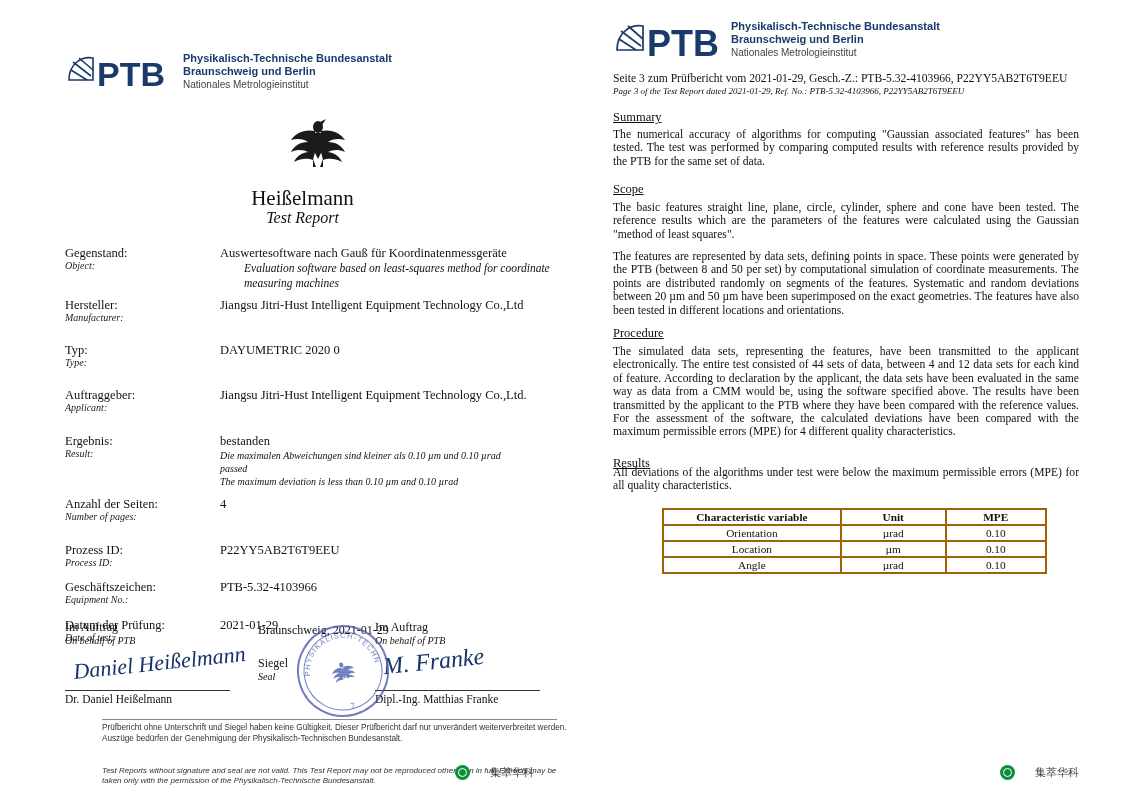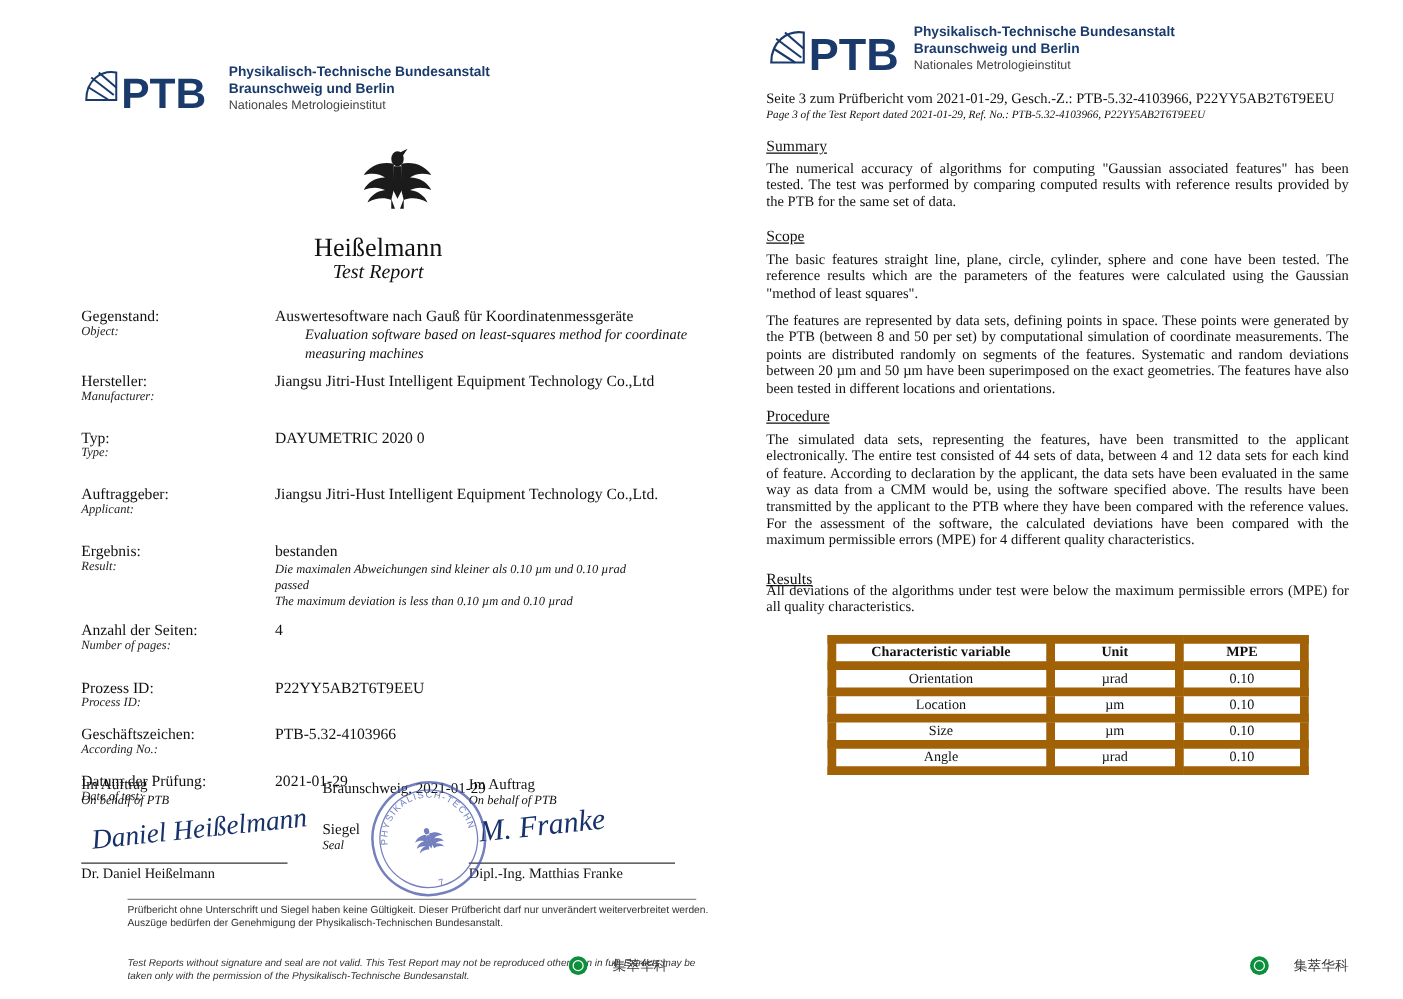--- a/index.html
+++ b/index.html
@@ -66,21 +66,21 @@
   .r-seite{position:absolute;left:13px;top:72px;width:480px;
     font-family:"Liberation Serif",serif;font-size:11.6px;}
   .r-seite .en{display:block;font-style:italic;font-size:9px;margin-top:1px;}
   .sec-h{position:absolute;left:13px;font-family:"Liberation Serif",serif;font-size:12.5px;
     text-decoration:underline;}
   .para{position:absolute;left:13px;width:466px;font-family:"Liberation Serif",serif;
     font-size:11.6px;line-height:13.4px;text-align:justify;color:#111;}
 
   table.mpe{position:absolute;left:62px;top:508px;width:385px;border-collapse:collapse;
     font-family:"Liberation Serif",serif;font-size:11.3px;}
-  table.mpe th, table.mpe td{border:7px solid #a16207;text-align:center;padding:1px 2px;}
+  table.mpe th, table.mpe td{border:2px solid #a16207;text-align:center;padding:1px 2px;}
   table.mpe th{font-weight:bold;}
   table.mpe td{font-weight:normal;}
 
   
   .wm{position:absolute;display:flex;align-items:flex-start;gap:20px;
       font-family:"Liberation Sans",sans-serif;font-size:11px;color:#3a3a3a;}
   .wm .wm-logo{width:15px;height:15px;border-radius:50%;background:#0b8f3a;position:relative;}
   .wm .wm-logo::after{content:"";position:absolute;left:3px;top:3px;width:9px;height:9px;
      border:1.6px solid #fff;border-radius:50%;box-sizing:border-box;}
   .wm1{left:455px;top:765px;}
@@ -190,21 +190,21 @@
       <div class="f-label">
         <span class="de">Prozess ID:</span>
         <span class="en">Process ID:</span>
       </div>
       <div class="f-value">P22YY5AB2T6T9EEU</div>
     </div>
 
     <div class="field" style="top:570px;">
       <div class="f-label">
         <span class="de">Geschäftszeichen:</span>
-        <span class="en">According No.:</span>
+        <span class="en">Equipment No.:</span>
       </div>
       <div class="f-value">PTB-5.32-4103966</div>
     </div>
 
     <div class="field" style="top:608px;">
       <div class="f-label">
         <span class="de">Datum der Prüfung:</span>
         <span class="en">Date of test:</span>
       </div>
       <div class="f-value">2021-01-29</div>
@@ -320,25 +320,20 @@
           <td>Orientation</td>
           <td>µrad</td>
           <td>0.10</td>
         </tr>
         <tr>
           <td>Location</td>
           <td>µm</td>
           <td>0.10</td>
         </tr>
         <tr>
-          <td>Size</td>
-          <td>µm</td>
-          <td>0.10</td>
-        </tr>
-        <tr>
           <td>Angle</td>
           <td>µrad</td>
           <td>0.10</td>
         </tr>
       </tbody>
     </table>
   </div>
 
   <div class="wm wm1">
     <span class="wm-logo"></span>

